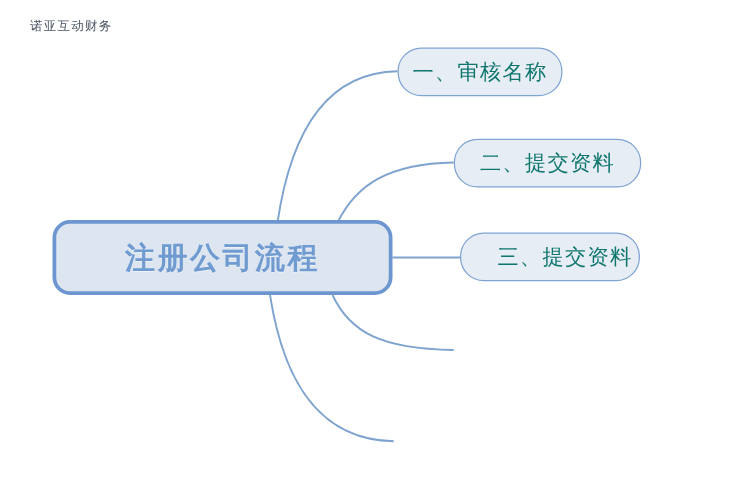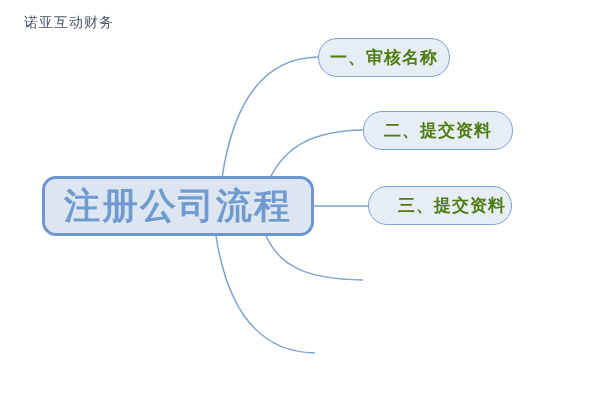--- a/index.html
+++ b/index.html
@@ -12,21 +12,21 @@
     width: 600px;
     height: 400px;
     background: #ffffff;
     overflow: hidden;
     font-family: "DejaVu Sans", "Liberation Sans", sans-serif;
   }
   #watermark {
     position: absolute;
     left: 24px;
     top: 14px;
-    font-size: 14px;
+    font-size: 10px;
     color: #4a5463;
     letter-spacing: 1px;
     white-space: nowrap;
     font-family: "DejaVu Sans", "Liberation Sans", sans-serif;
   }
   #connectors {
     position: absolute;
     left: 0;
     top: 0;
     width: 600px;
@@ -38,33 +38,32 @@
     display: flex;
     align-items: center;
     justify-content: center;
     white-space: nowrap;
   }
   .node-center {
     background: #dde5f0;
     border: 3px solid #6d96d0;
     border-radius: 14px;
     color: #6f9bd1;
-    font-size: 36px;
+    font-size: 24px;
     font-weight: bold;
     letter-spacing: 2px;
     text-shadow: 0 1px 0 rgba(255,255,255,0.45);
   }
   .node-branch {
     background: #e7edf5;
     border: 1.6px solid #7fa4d4;
     border-radius: 19px;
-    color: #4d7c0f;
+    color: #0f766e;
     font-size: 17px;
     letter-spacing: 1px;
-    font-weight: bold;
   }
 </style>
 </head>
 <body>
 
 <div id="canvas">
 
   <div id="watermark">诺亚互动财务</div>
 
   <svg id="connectors" viewBox="0 0 600 400" xmlns="http://www.w3.org/2000/svg">

